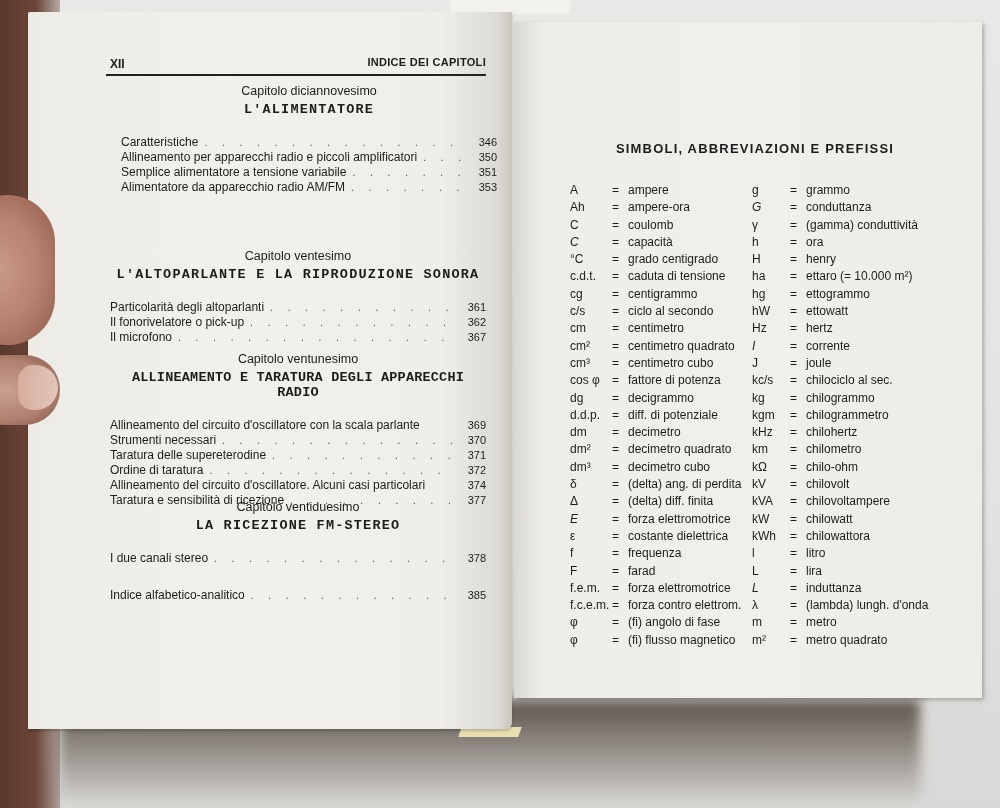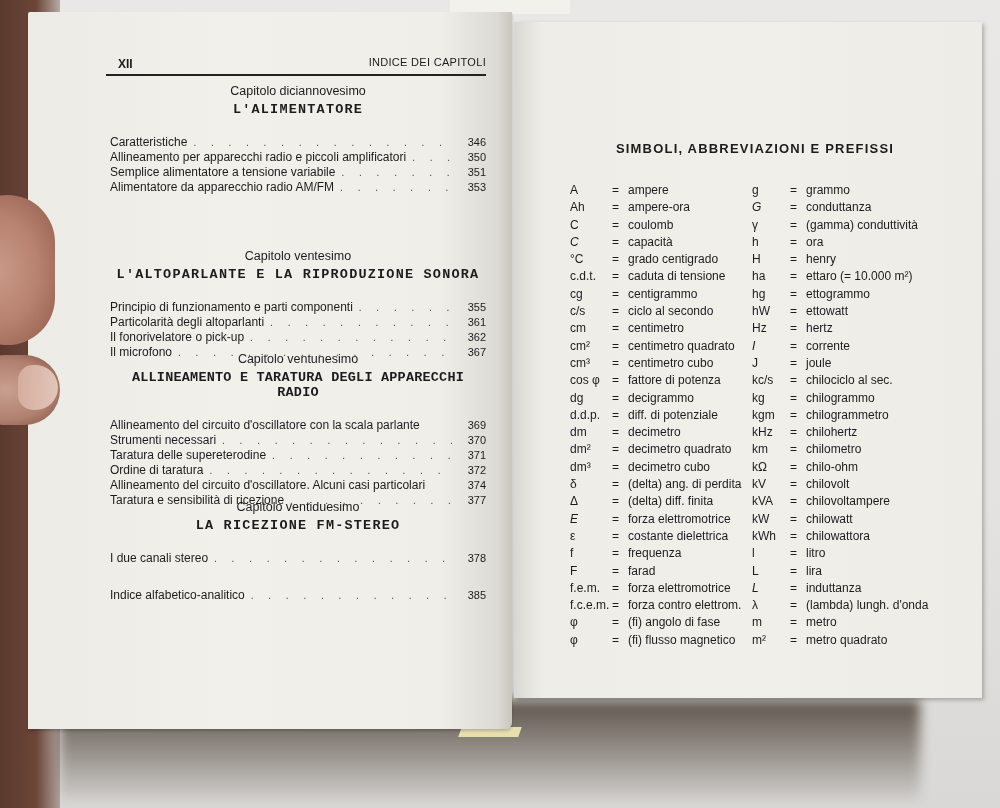--- a/index.html
+++ b/index.html
@@ -52,22 +52,22 @@
     }
     .bookmark-top {
       position: absolute; left: 450px; top: 0px; width: 120px; height: 14px;
       background: #f2f1ec;
     }
     
     .running-head {
       position: absolute; left: 106px; top: 50px; width: 380px; height: 26px;
       border-bottom: 2px solid #222;
     }
-    .folio { position: absolute; left: 12px; bottom: 3px; font-weight: bold; font-size: 12px; }
-    .rh-title { position: absolute; right: 0; bottom: 6px; font-weight: normal; font-size: 11px; letter-spacing: 0.3px; }
+    .folio { position: absolute; left: 4px; bottom: 3px; font-weight: bold; font-size: 12px; }
+    .rh-title { position: absolute; right: 0; bottom: 6px; font-weight: bold; font-size: 11px; letter-spacing: 0.3px; }
     .chapter {
       position: absolute; left: 110px; width: 376px;
     }
     .chap-label { text-align: center; font-size: 12.5px; margin-bottom: 4px; }
     .chap-title { text-align: center; font-weight: bold; font-size: 13.5px; letter-spacing: 1.2px; margin-bottom: 18px; font-family: Liberation Mono, monospace; }
     .toc-row {
       display: flex; align-items: baseline; font-size: 12px; line-height: 14.5px; height: 15px;
     }
     .toc-text { white-space: nowrap; }
     .toc-dots {
@@ -105,21 +105,21 @@
 
 <div class="thumb"></div>
 <div class="thumb2"></div>
 <div class="nail"></div>
 
 <div class="running-head">
   <span class="folio">XII</span>
   <span class="rh-title">INDICE DEI CAPITOLI</span>
 </div>
 
-<div class="chapter" style="top:84px;">
+<div class="chapter" style="top:84px;margin-left:11px;">
   <div class="chap-label">Capitolo diciannovesimo</div>
   <div class="chap-title">L'ALIMENTATORE</div>
   <div class="toc-row">
       <span class="toc-text">Caratteristiche</span>
       <span class="toc-dots"></span>
       <span class="toc-page">346</span>
     </div>
   <div class="toc-row">
       <span class="toc-text">Allineamento per apparecchi radio e piccoli amplificatori</span>
       <span class="toc-dots"></span>
@@ -134,25 +134,20 @@
       <span class="toc-text">Alimentatore da apparecchio radio AM/FM</span>
       <span class="toc-dots"></span>
       <span class="toc-page">353</span>
     </div>
 </div>
 
 <div class="chapter" style="top:217px;margin-top:32px;">
   <div class="chap-label">Capitolo ventesimo</div>
   <div class="chap-title">L'ALTOPARLANTE E LA RIPRODUZIONE SONORA</div>
   <div class="toc-row">
-      <span class="toc-text">Principio di funzionamento e parti componenti</span>
-      <span class="toc-dots"></span>
-      <span class="toc-page">355</span>
-    </div>
-  <div class="toc-row">
       <span class="toc-text">Particolarità degli altoparlanti</span>
       <span class="toc-dots"></span>
       <span class="toc-page">361</span>
     </div>
   <div class="toc-row">
       <span class="toc-text">Il fonorivelatore o pick-up</span>
       <span class="toc-dots"></span>
       <span class="toc-page">362</span>
     </div>
   <div class="toc-row">

